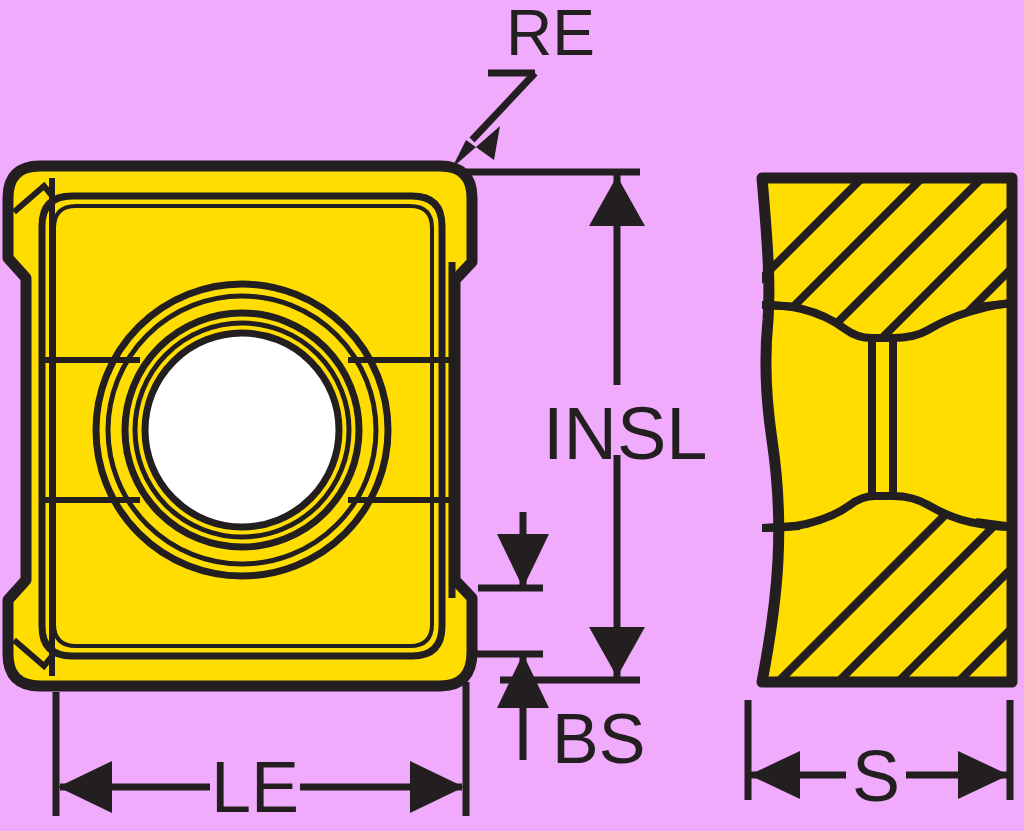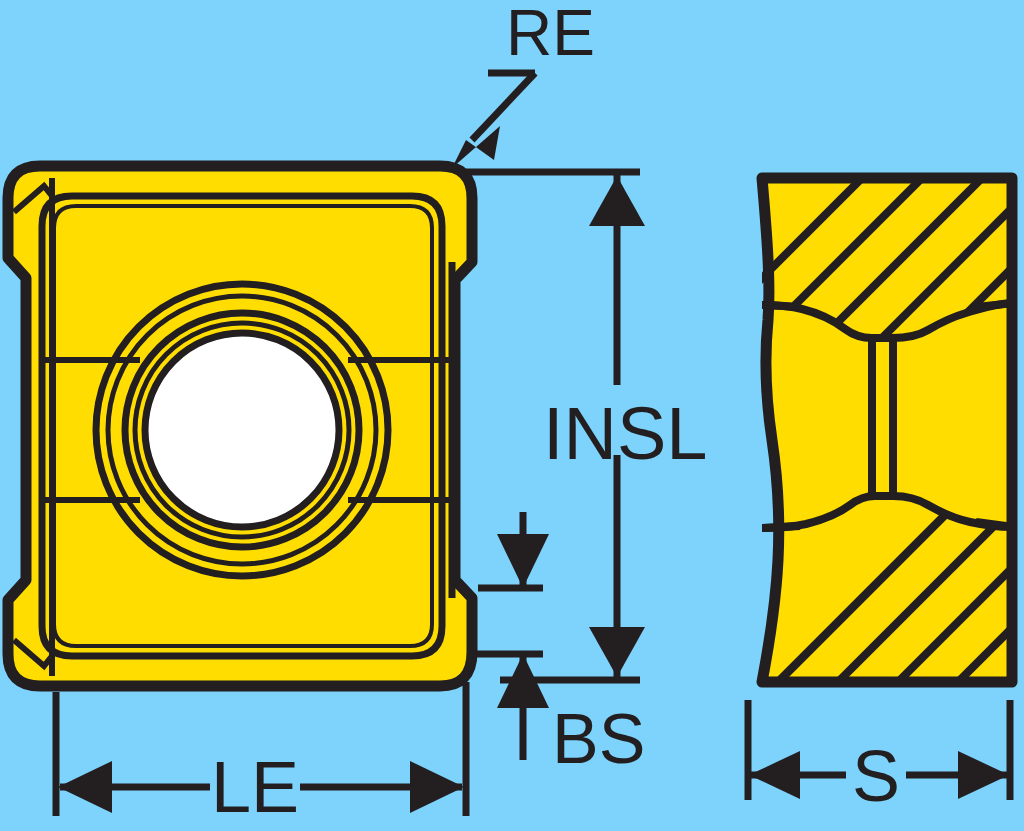--- a/index.html
+++ b/index.html
@@ -10,21 +10,21 @@
   body {
     width: 1024px;
     height: 831px;
     overflow: hidden;
     font-family: "Liberation Sans", sans-serif;
   }
   #drawing-root {
     position: relative;
     width: 1024px;
     height: 831px;
-    background: #7dd3fc;
+    background: #f0abfc;
   }
   svg#insert-drawing {
     display: block;
     width: 1024px;
     height: 831px;
   }
   .dim-text {
     font-family: "Liberation Sans", sans-serif;
     font-weight: 400;
     fill: #231f20;

